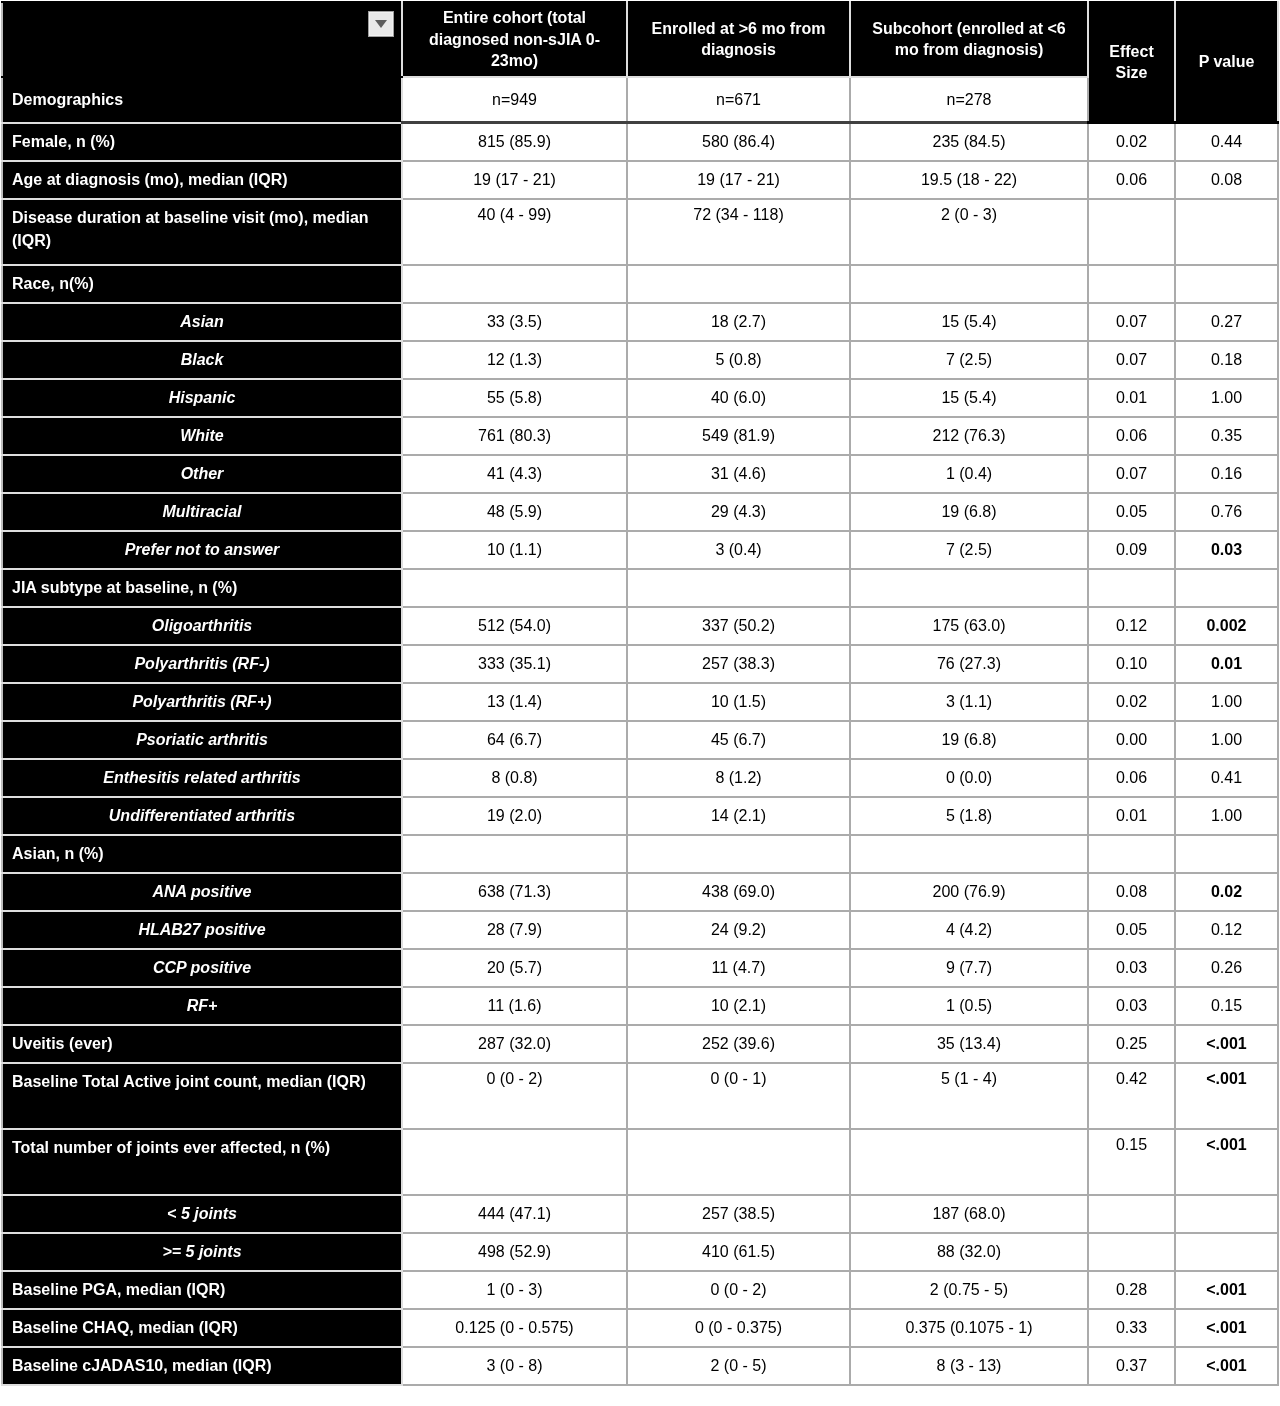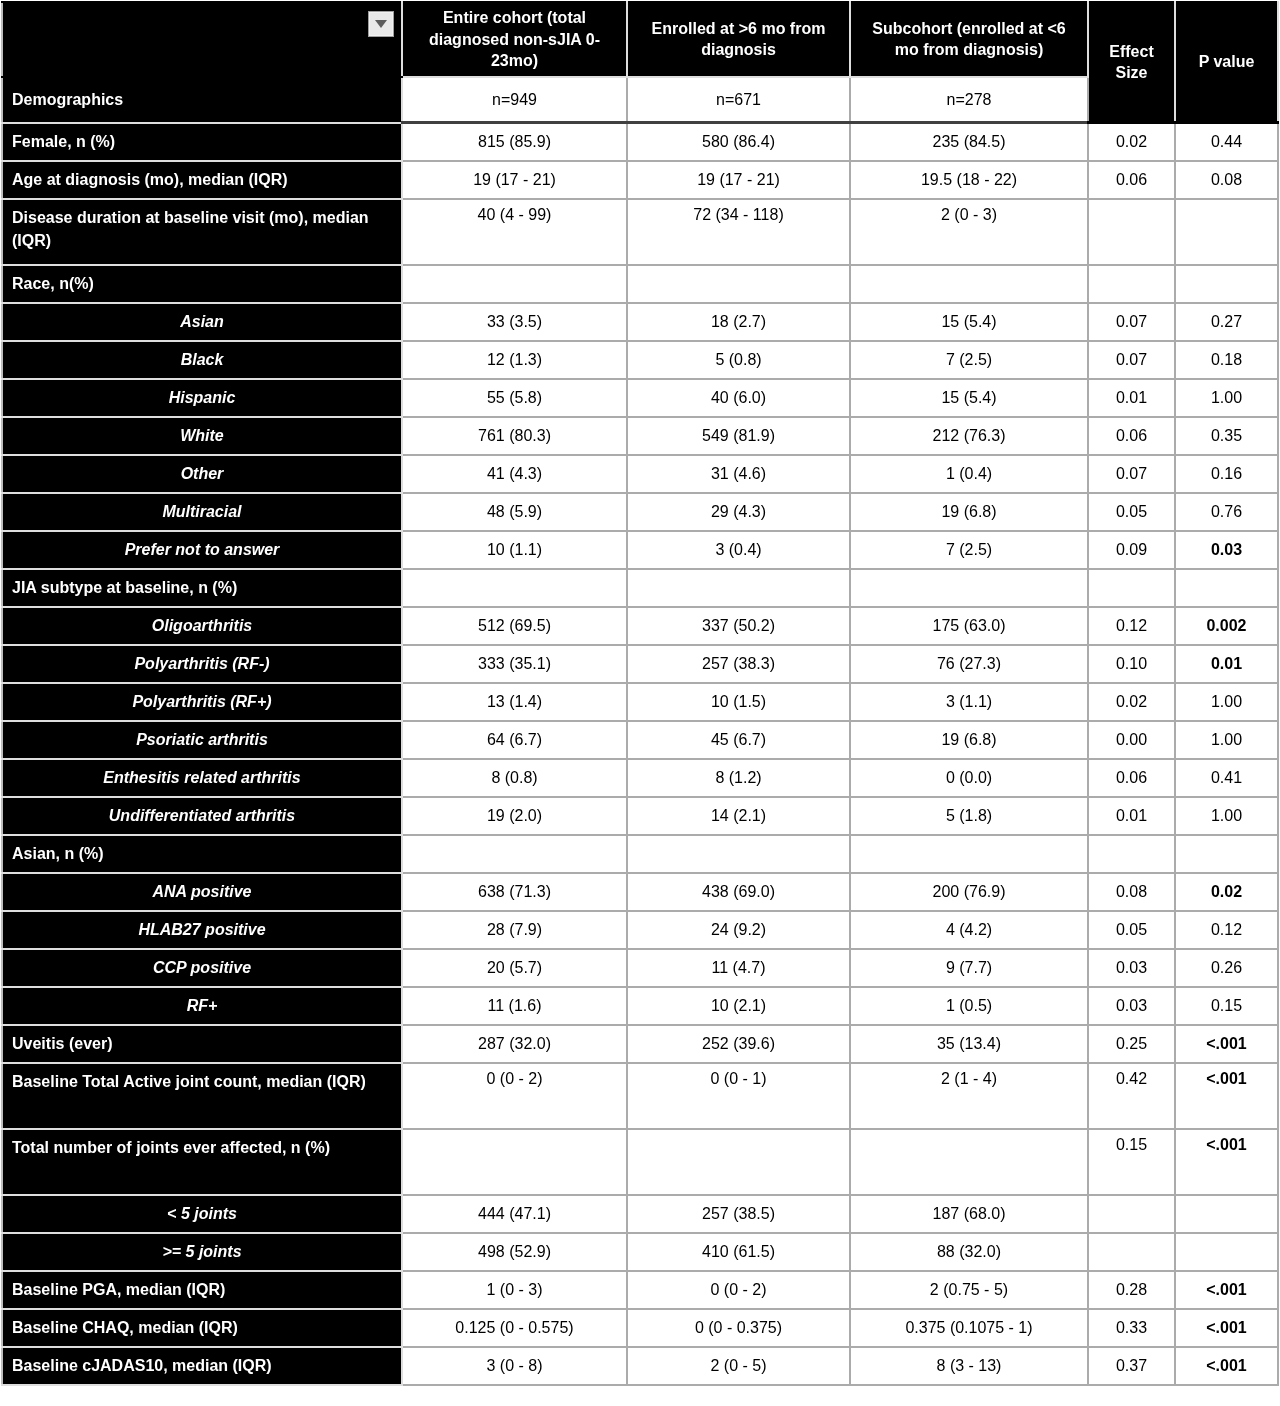--- a/index.html
+++ b/index.html
@@ -192,21 +192,21 @@
       <tr>
     <td class="dark label">JIA subtype at baseline, n (%)</td>
     <td class="val"></td>
     <td class="val"></td>
     <td class="val"></td>
     <td class="val"></td>
     <td class="val"></td>
   </tr>
       <tr>
     <td class="dark label sub">Oligoarthritis</td>
-    <td class="val">512 (69.5)</td>
+    <td class="val">512 (54.0)</td>
     <td class="val">337 (50.2)</td>
     <td class="val">175 (63.0)</td>
     <td class="val">0.12</td>
     <td class="val sig">0.002</td>
   </tr>
       <tr>
     <td class="dark label sub">Polyarthritis (RF-)</td>
     <td class="val">333 (35.1)</td>
     <td class="val">257 (38.3)</td>
     <td class="val">76 (27.3)</td>
@@ -290,21 +290,21 @@
     <td class="val">287 (32.0)</td>
     <td class="val">252 (39.6)</td>
     <td class="val">35 (13.4)</td>
     <td class="val">0.25</td>
     <td class="val sig">&lt;.001</td>
   </tr>
       <tr class="tall">
     <td class="dark label">Baseline Total Active joint count, median (IQR)</td>
     <td class="val">0 (0 - 2)</td>
     <td class="val">0 (0 - 1)</td>
-    <td class="val">2 (1 - 4)</td>
+    <td class="val">5 (1 - 4)</td>
     <td class="val">0.42</td>
     <td class="val sig">&lt;.001</td>
   </tr>
       <tr class="tall">
     <td class="dark label">Total number of joints ever affected, n (%)</td>
     <td class="val"></td>
     <td class="val"></td>
     <td class="val"></td>
     <td class="val">0.15</td>
     <td class="val sig">&lt;.001</td>

